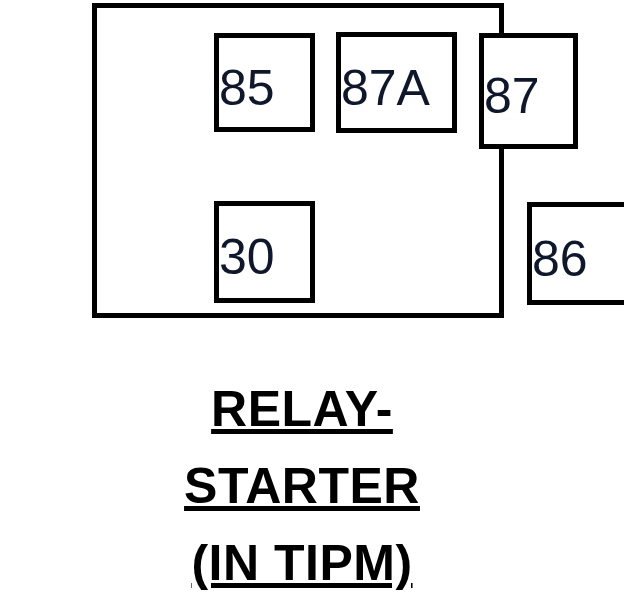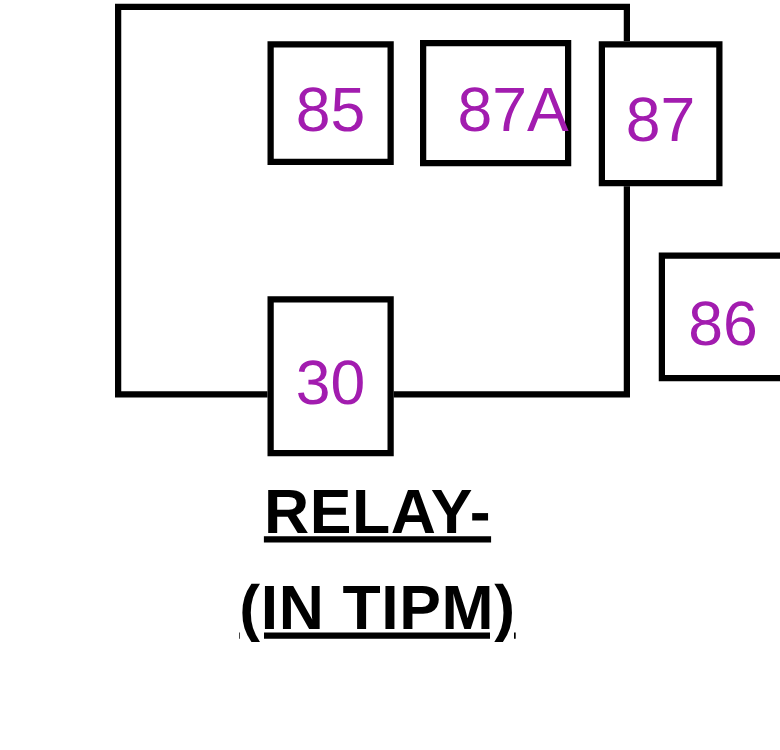--- a/index.html
+++ b/index.html
@@ -26,30 +26,30 @@
     box-sizing: border-box;
     background: #ffffff;
   }
   .pin {
     position: absolute;
     border: 5px solid #000000;
     box-sizing: border-box;
     background: #ffffff;
     display: flex;
     align-items: center;
-    justify-content: center;
+    justify-content: flex-start;
     padding-top: 10px;
     font-size: 50px;
     font-weight: 400;
-    color: #a21caf;
+    color: #0f172a;
   }
   .pin-85  { left: 117px; top: 25px;  width: 101px; height: 99px;  }
-  .pin-87a { left: 239px; top: 24px;  width: 121px; height: 101px; padding-left: 28px; }
+  .pin-87a { left: 239px; top: 24px;  width: 121px; height: 101px; }
   .pin-87  { left: 382px; top: 25px;  width: 99px;  height: 116px; }
-  .pin-30  { left: 117px; top: 193px; width: 101px; height: 128px; margin-top: 36px; }
+  .pin-30  { left: 117px; top: 193px; width: 101px; height: 102px; }
   .pin-86  { left: 396px; top: 194px; width: 103px; height: 103px; margin-left: 34px; }
   .caption {
     position: absolute;
     left: 0;
     top: 371px;
     width: 604px;
     text-align: center;
     font-size: 50px;
     font-weight: 700;
     line-height: 77px;
@@ -86,16 +86,17 @@
     </div>
 
     <div class="pin pin-86">
       <span>86</span>
     </div>
 
   </div>
 
   <div class="caption">
     <span class="caption-line">RELAY-</span>
+    <span class="caption-line">STARTER</span>
     <span class="caption-line">(IN TIPM)</span>
   </div>
 
 </div>
 
 </body></html>

